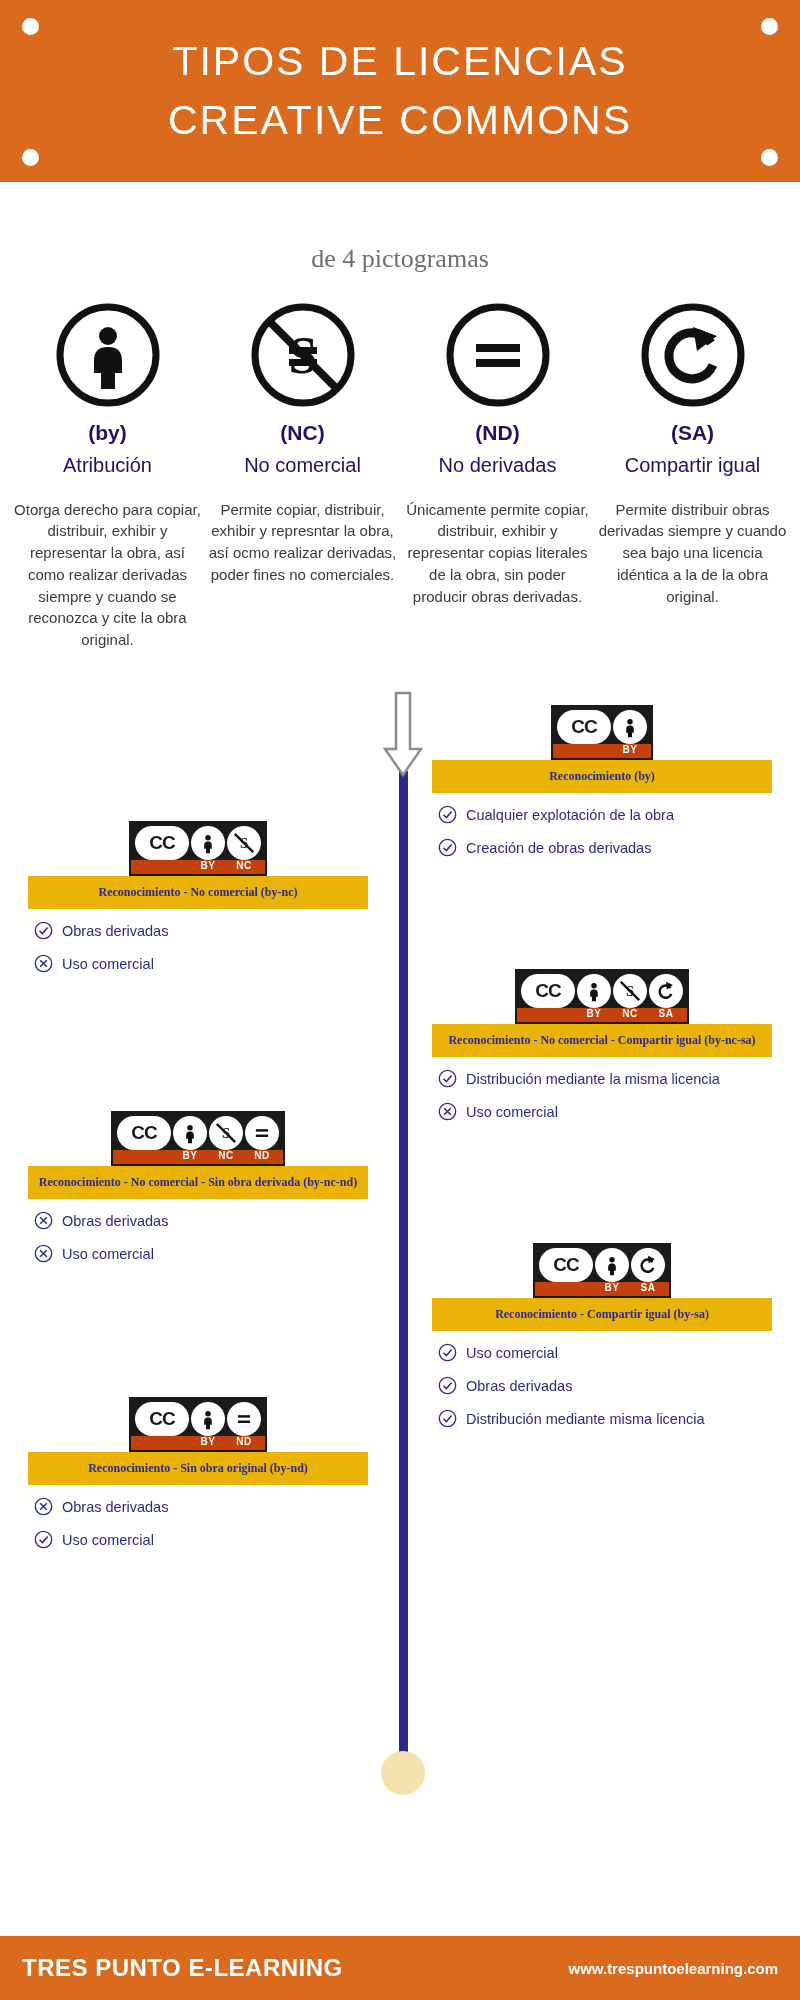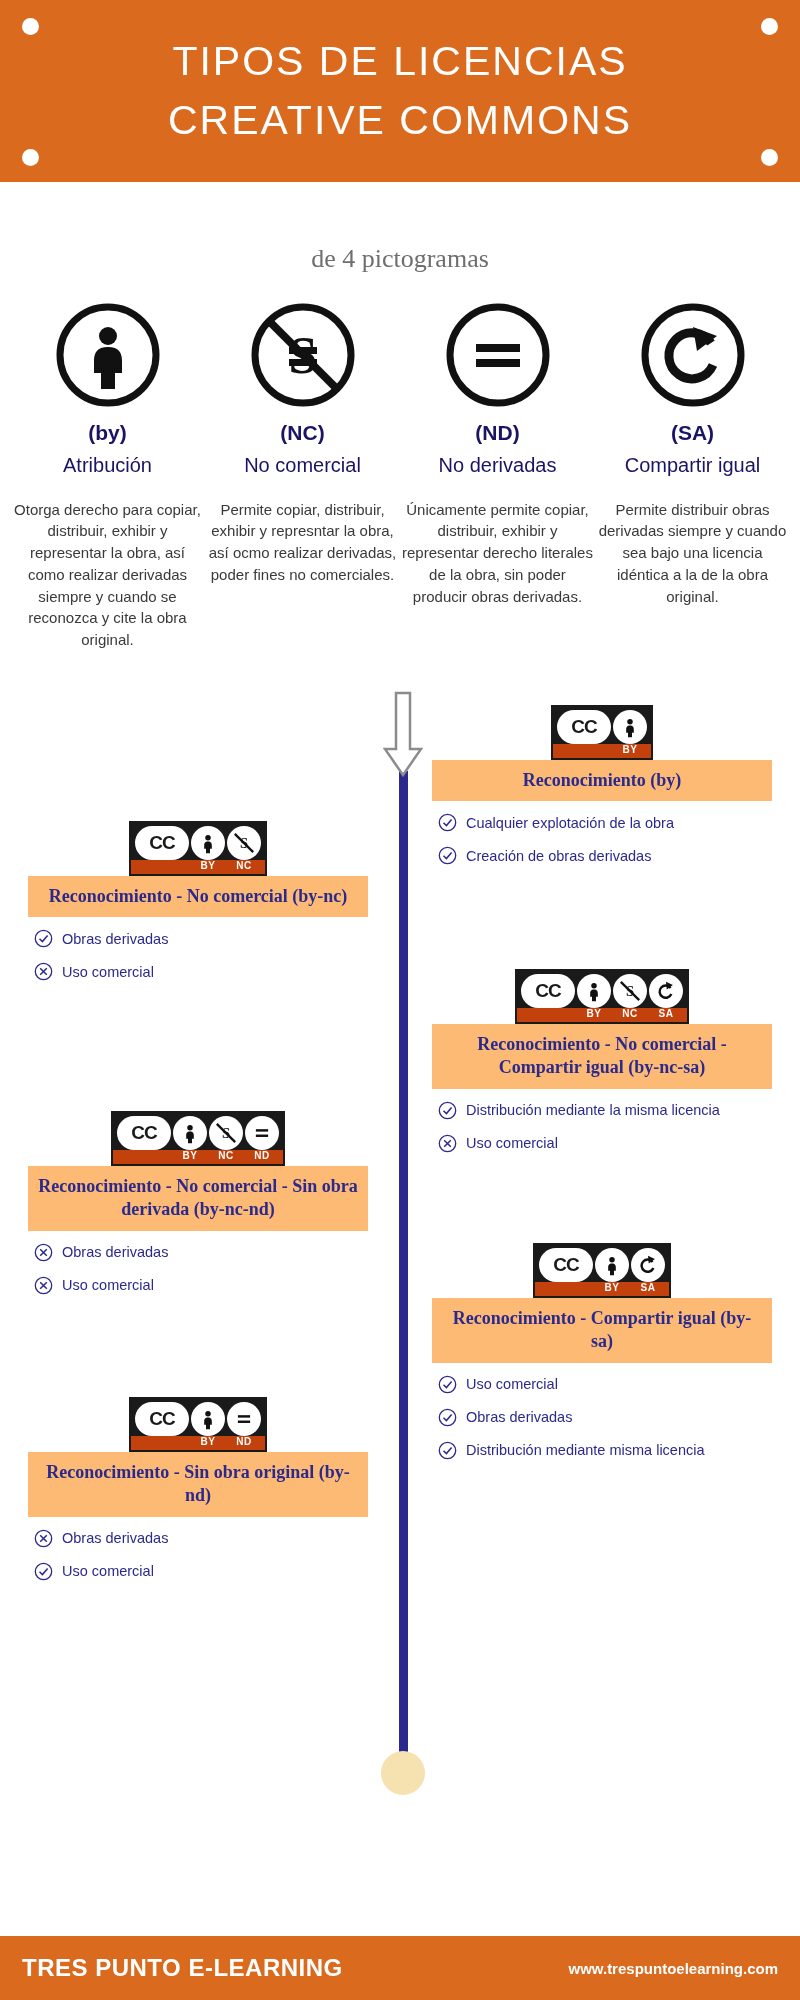--- a/index.html
+++ b/index.html
@@ -198,25 +198,25 @@
     font-family: "Liberation Sans", sans-serif;
   }
   .cc-lbl.wide { width: 54px; }
 
   .badge-holder {
     display: flex;
   }
   .badge-holder.center { justify-content: center; align-items: flex-end; }
 
   .node-title {
-    background: #fdba74;
+    background: #eab308;
     color: #2B2A8C;
     font-family: "Liberation Serif", serif;
     font-weight: bold;
-    font-size: 18px;
+    font-size: 12px;
     text-align: center;
     padding: 9px 10px;
     line-height: 1.3;
   }
   .node-items {
     margin-top: 12px;
     padding-left: 6px;
   }
   .node-item {
     display: flex;
@@ -315,21 +315,21 @@
     <div class="picto-col">
       <div class="picto-icon">
         <svg viewBox="0 0 104 104" width="104" height="104">
           <circle cx="52" cy="52" r="48" fill="none" stroke="#111" stroke-width="7"></circle>
           <rect x="30" y="41" width="44" height="8" fill="#111"></rect>
           <rect x="30" y="56" width="44" height="8" fill="#111"></rect>
         </svg>
       </div>
       <div class="picto-code">(ND)</div>
       <div class="picto-name">No derivadas</div>
-      <div class="picto-desc">Únicamente permite copiar, distribuir, exhibir y representar derecho literales de la obra, sin poder producir obras derivadas.</div>
+      <div class="picto-desc">Únicamente permite copiar, distribuir, exhibir y representar copias literales de la obra, sin poder producir obras derivadas.</div>
     </div>
 
     <div class="picto-col">
       <div class="picto-icon">
         <svg viewBox="0 0 104 104" width="104" height="104">
           <circle cx="52" cy="52" r="48" fill="none" stroke="#111" stroke-width="7"></circle>
           <path d="M70 40 A23 23 0 1 0 72 62" fill="none" stroke="#111" stroke-width="9" stroke-linecap="butt"></path>
           <polygon points="52,24 76,33 56,48" fill="#111"></polygon>
         </svg>
       </div>

